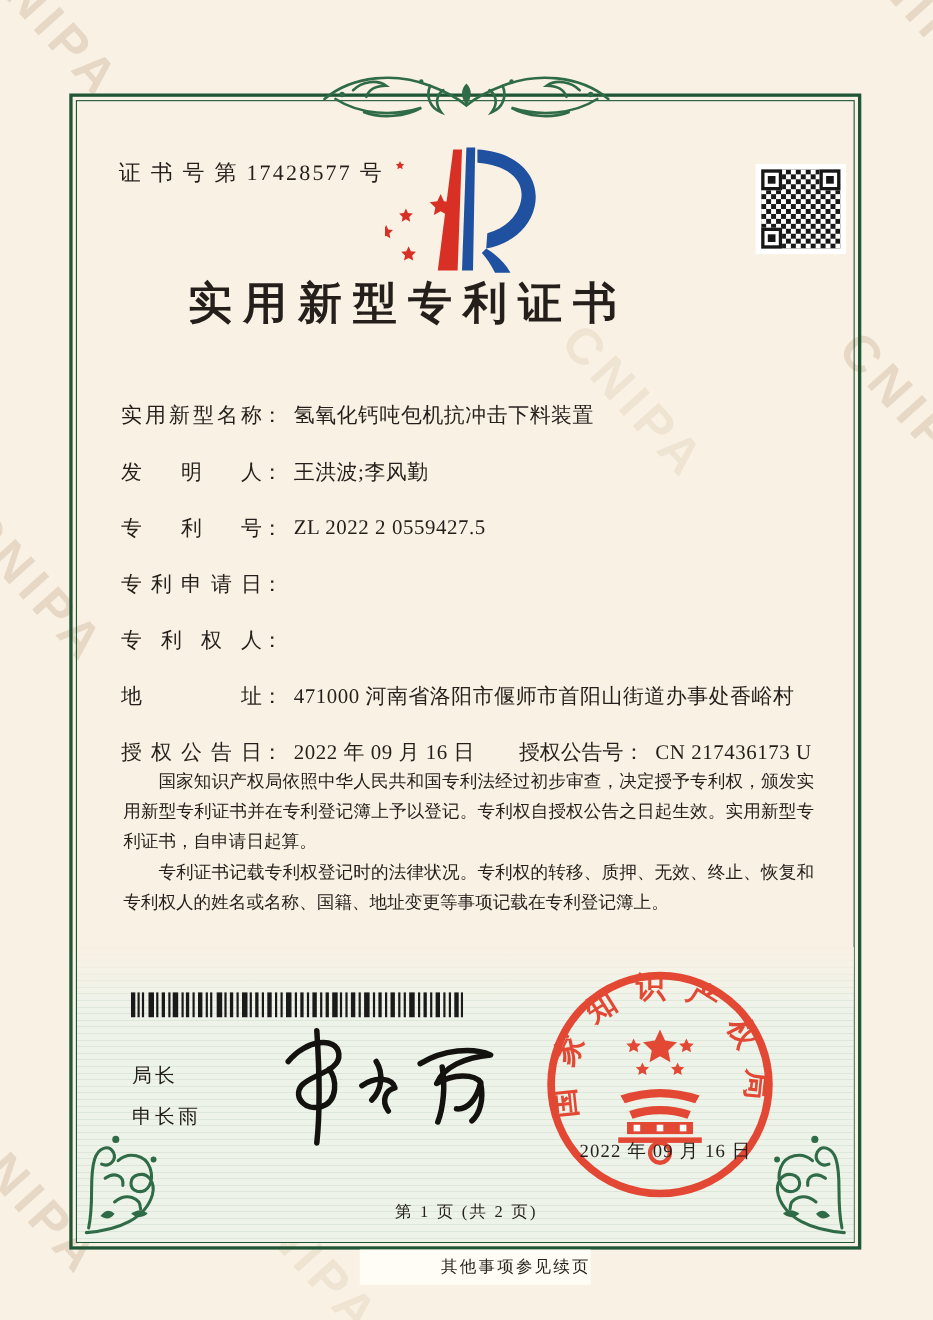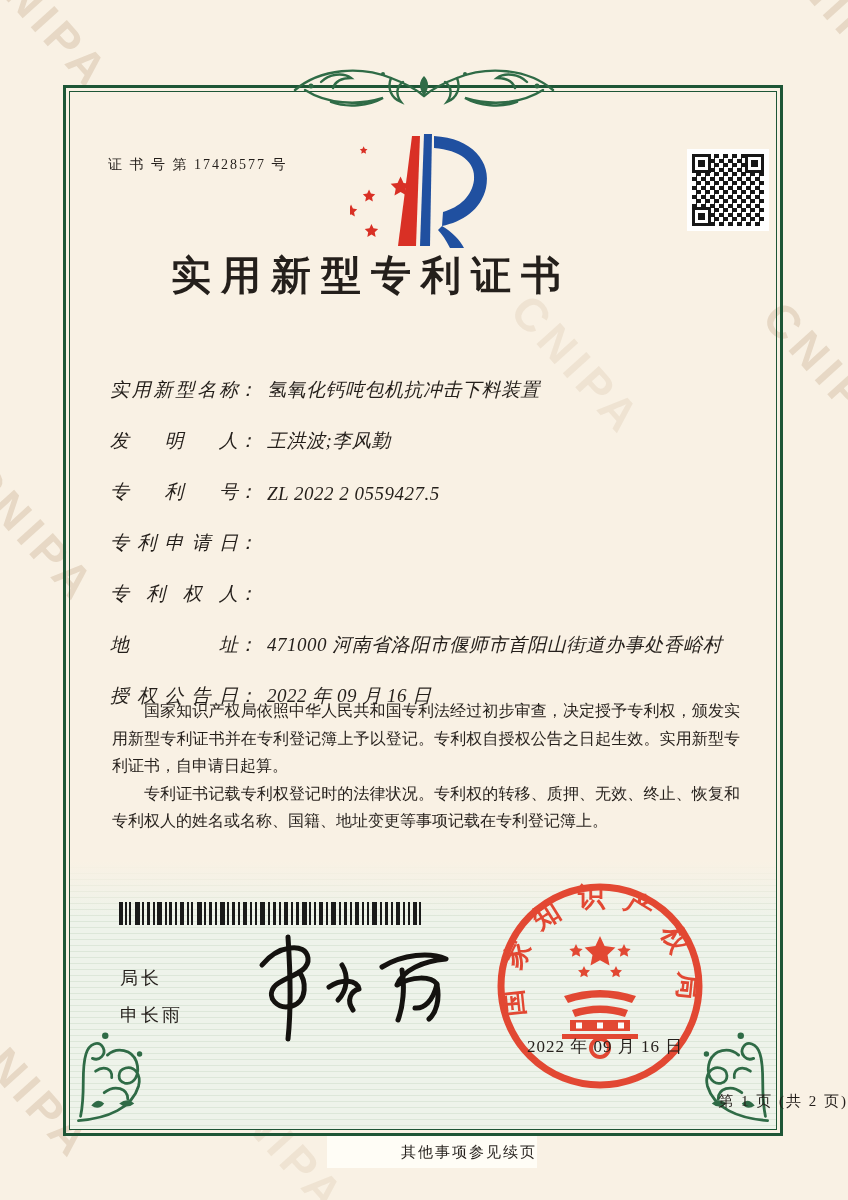--- a/index.html
+++ b/index.html
@@ -22,51 +22,51 @@
       background:repeating-linear-gradient(180deg,#dde7d9 0 1px,#eef3ea 1px 6px);}
   .guilloche::before{content:"";position:absolute;left:0;right:0;top:0;height:56px;
       background:linear-gradient(#f9f1e4,rgba(249,241,228,0));}
 
   .ornament-top{position:absolute;left:291px;top:60px;width:266px;height:58px;}
   .corner{position:absolute;width:118px;height:118px;}
   .corner.bl{left:2px;bottom:2px;}
   .corner.br{right:2px;bottom:2px;transform:scaleX(-1);}
 
   
-  .cert-no{left:108px;top:156px;font-size:14px;letter-spacing:2px;}
+  .cert-no{left:108px;top:144px;font-size:20px;letter-spacing:2px;}
   .logo{left:350px;top:128px;width:154px;height:130px;}
   .qr{left:687px;top:149px;width:82px;height:82px;background:#fff;padding:5px;box-sizing:border-box;}
   .qr-inner{position:relative;width:100%;height:100%;
      background:repeating-conic-gradient(#171717 0% 25%,#fff 0% 50%);background-size:9px 9px;}
   .finder{position:absolute;width:19px;height:19px;border:3px solid #171717;background:#fff;box-sizing:border-box;}
   .finder::after{content:"";position:absolute;left:3px;top:3px;width:7px;height:7px;background:#171717;}
   .finder.tl{left:0;top:0}.finder.tr{right:0;top:0}.finder.bl{left:0;bottom:0}
   .title{left:69px;top:248px;width:604px;text-align:center;font-size:40px;font-weight:bold;
          letter-spacing:10px;}
 
   
   .fields{left:110px;top:352px;width:640px;font-size:19px;}
-  .frow{height:51px;display:flex;align-items:flex-end;white-space:nowrap;font-style:italic;}
+  .frow{height:51px;display:flex;align-items:center;white-space:nowrap;}
   .flabel{display:inline-block;width:128px;text-align:justify;text-align-last:justify;}
   .fcolon{margin-right:10px;}
   .fvalue{letter-spacing:.5px;}
   .pair2{margin-left:40px;}
 
   
   .body-text{left:112px;top:697px;width:628px;font-size:16px;line-height:27.5px;text-align:justify;}
   .body-text p{margin:0;text-indent:2em;}
 
   
   .barcode{left:119px;top:902px;width:302px;height:23px;}
   .signer-title{left:120px;top:966px;font-size:18px;letter-spacing:3px;}
   .signer-name{left:120px;top:1003px;font-size:18px;letter-spacing:3px;}
   .signature{left:232px;top:925px;width:238px;height:118px;}
   .seal{left:492px;top:878px;width:216px;height:216px;}
   .seal-date{left:505px;top:1035px;width:200px;text-align:center;font-size:17px;letter-spacing:1px;z-index:5;}
-  .page-info{left:0;top:1092px;width:848px;text-align:right;font-size:15px;letter-spacing:2px;}
+  .page-info{left:0;top:1092px;width:848px;text-align:center;font-size:15px;letter-spacing:2px;}
   .note-box{left:327px;top:1136px;width:210px;height:32px;background:#fffdf6;
             text-align:right;font-size:15px;line-height:32px;letter-spacing:2px;}
 </style>
 </head>
 <body>
 
 <div class="wm" style="left:-40px;top:-8px">CNIPA</div>
 <div class="wm" style="left:752px;top:-20px">CNIPA</div>
 <div class="wm f2" style="left:492px;top:338px">CNIPA</div>
 <div class="wm" style="left:744px;top:345px">CNIPA</div>
@@ -180,20 +180,23 @@
   </div>
   <div class="frow">
     <span class="flabel">地址</span>
       <span class="fcolon">：</span>
       <span class="fvalue">471000 河南省洛阳市偃师市首阳山街道办事处香峪村</span>
   </div>
   <div class="frow">
     <span class="flabel">授权公告日</span>
       <span class="fcolon">：</span>
       <span class="fvalue">2022 年 09 月 16 日</span>
+    <span class="pair2">
+      <span>授权公告号</span><span class="fcolon">：</span><span class="fvalue">CN 217436173 U</span>
+    </span>
   </div>
 </div>
 
 <div class="abs body-text">
   <p>国家知识产权局依照中华人民共和国专利法经过初步审查，决定授予专利权，颁发实用新型专利证书并在专利登记簿上予以登记。专利权自授权公告之日起生效。实用新型专利证书，自申请日起算。</p>
   <p>专利证书记载专利权登记时的法律状况。专利权的转移、质押、无效、终止、恢复和专利权人的姓名或名称、国籍、地址变更等事项记载在专利登记簿上。</p>
 </div>
 
 <svg class="abs barcode" viewBox="0 0 302 23" preserveAspectRatio="none">
   <g fill="#1a1a1a">

